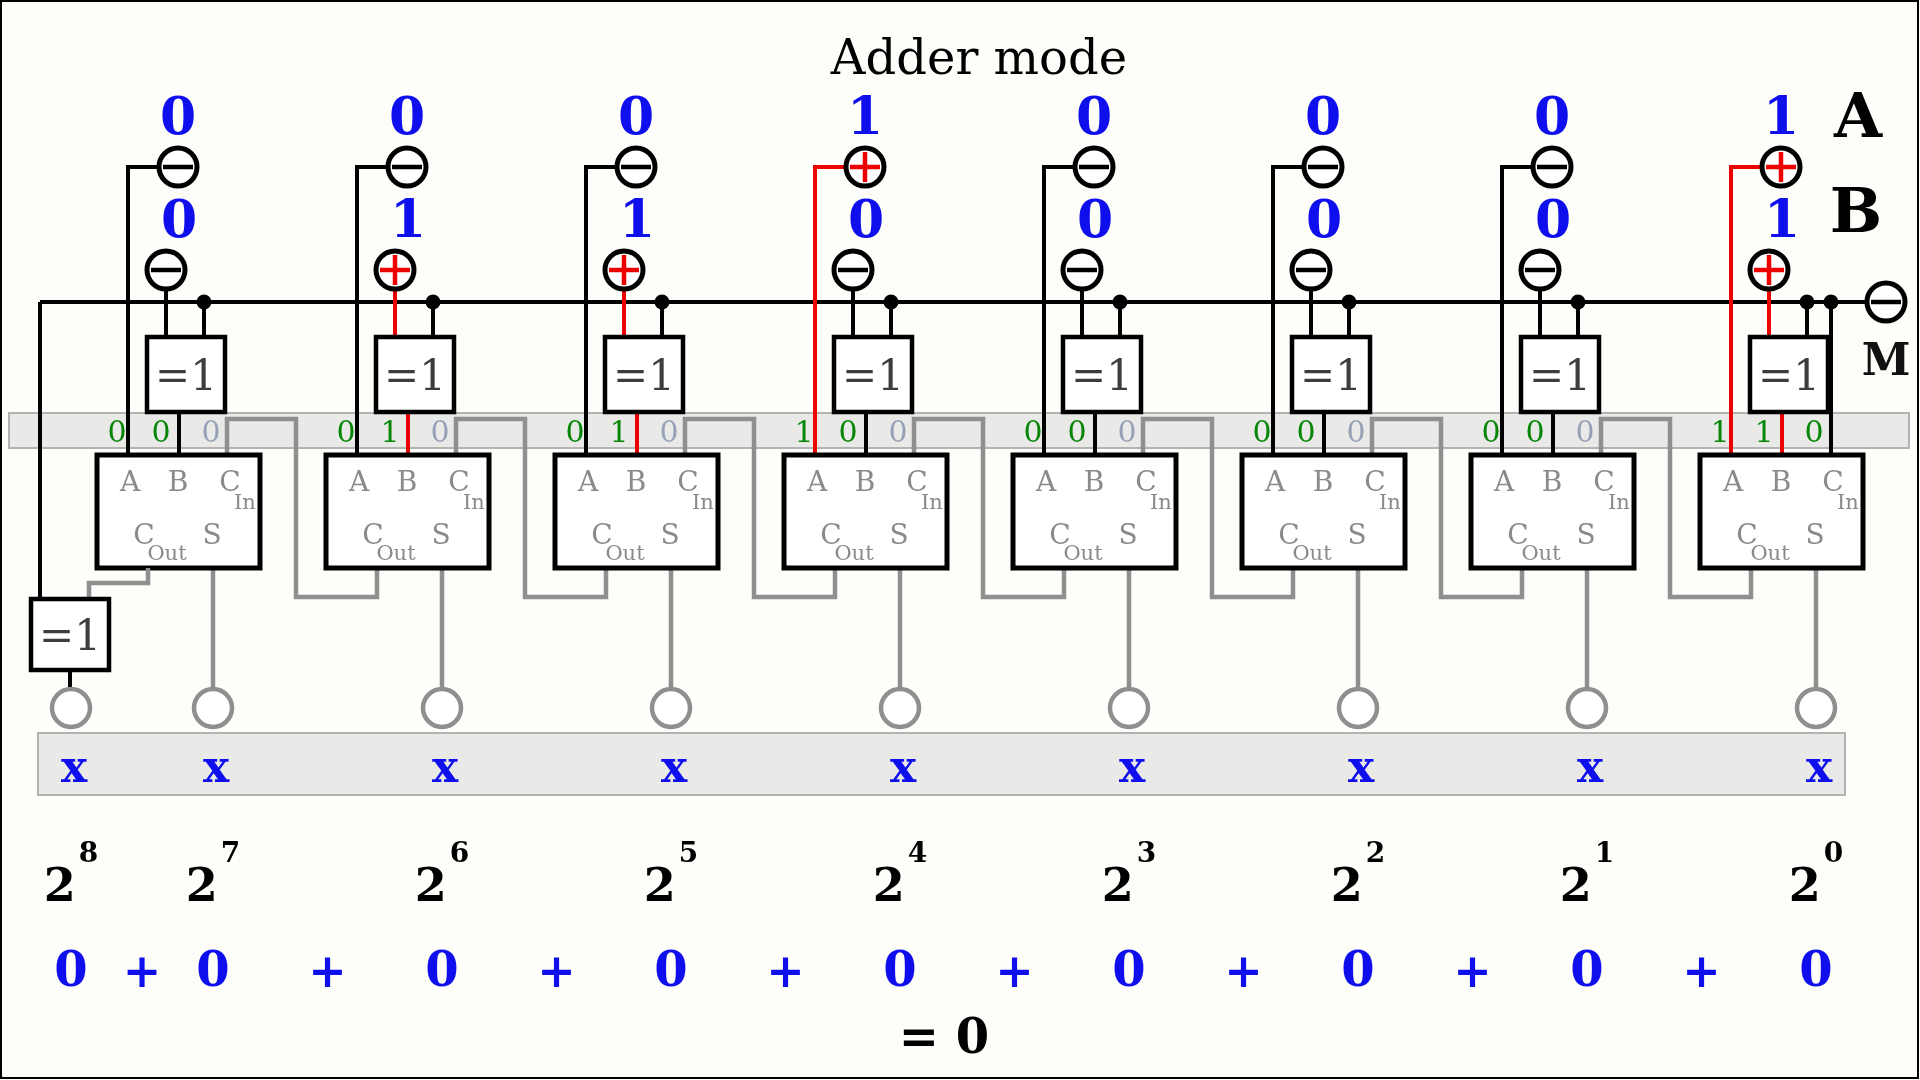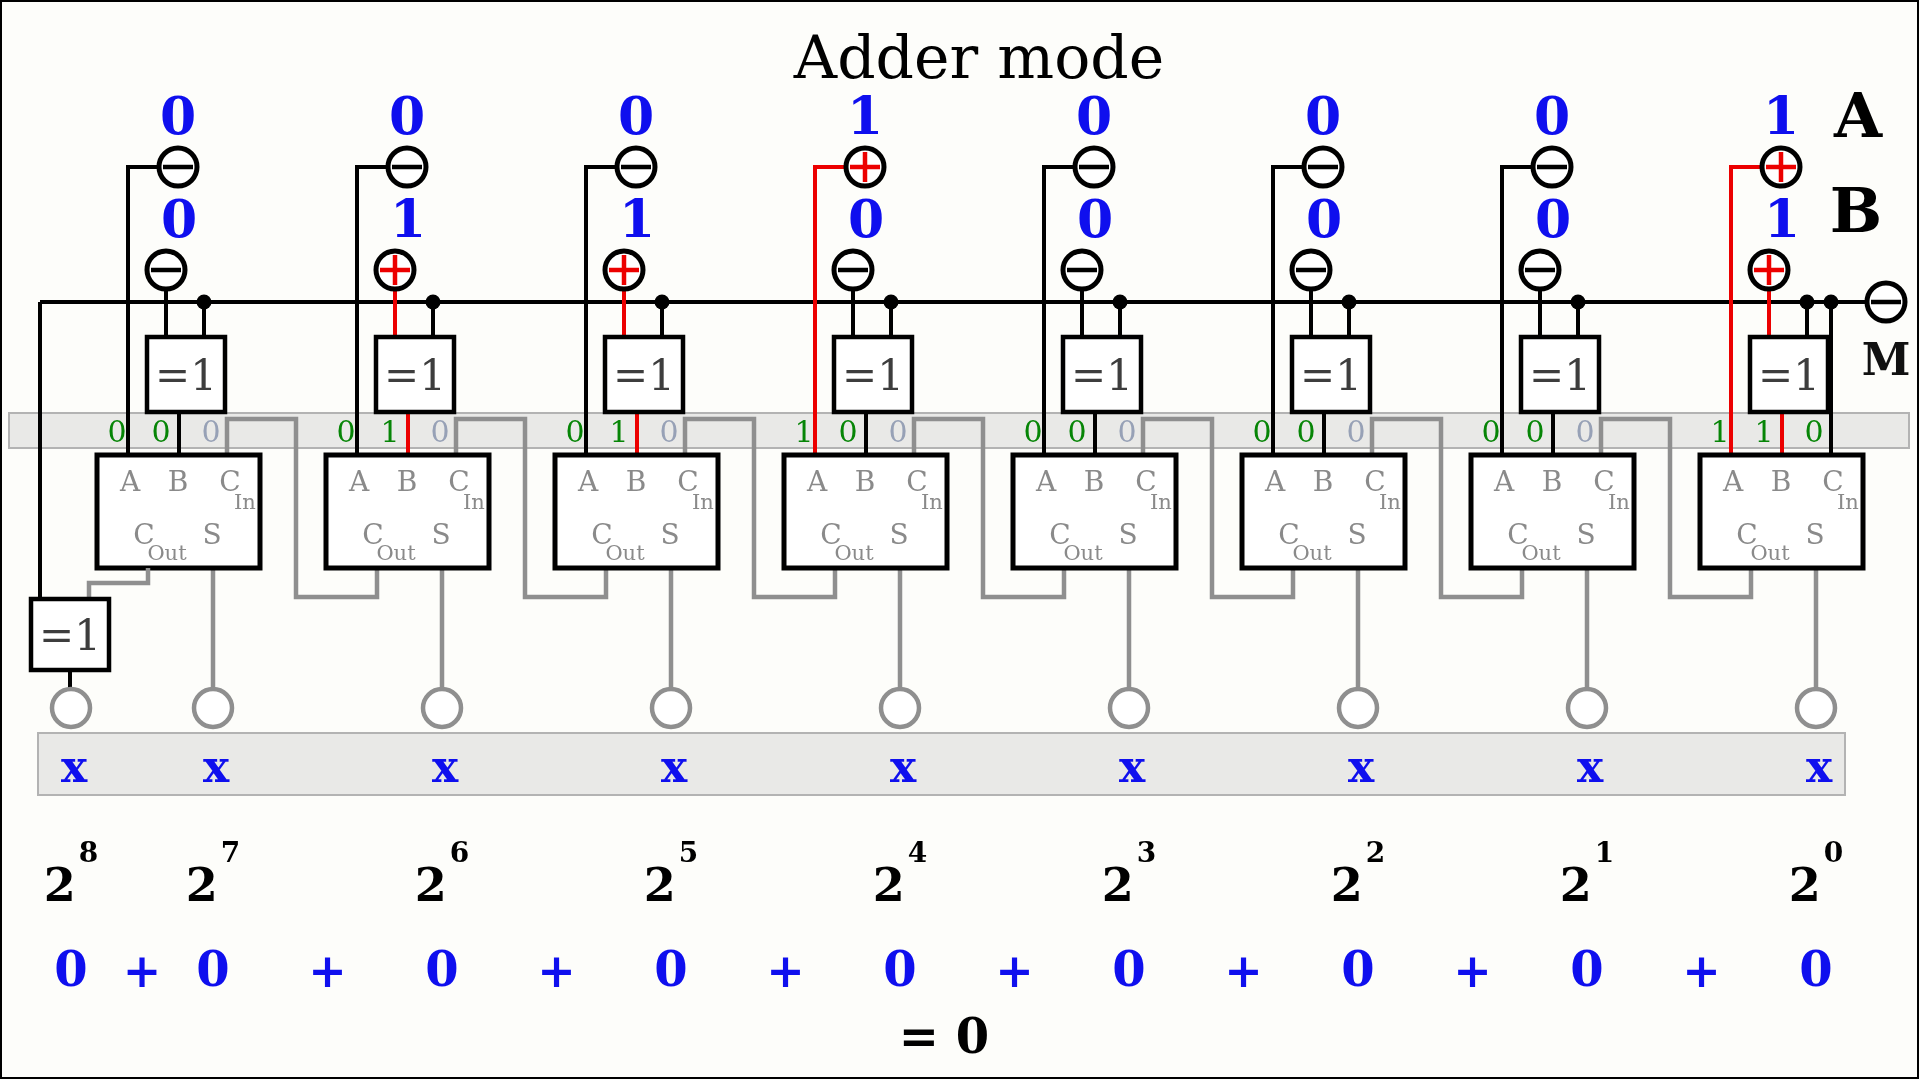--- a/index.html
+++ b/index.html
@@ -1,20 +1,20 @@
 <!DOCTYPE html>
 <html><head>
 <meta charset="utf-8">
 <style>
   html,body{margin:0;padding:0;background:#ffffff;}
   .stage{position:relative;width:1920px;height:1080px;background:#fdfdfa;overflow:hidden;
          font-family:"DejaVu Serif", serif;}
   .stage svg{position:absolute;left:0;top:0;}
   .ovl{position:absolute;transform:translate(-50%,-50%);white-space:nowrap;line-height:1;}
-  .title{font-size:60px;}
+  .title{font-size:48px;}
   .biglabel{font-size:62px;font-weight:bold;}
   .mlabel{font-size:44px;font-weight:bold;color:#111;}
   .result{font-size:48px;font-weight:600;}
 </style>
 </head>
 <body>
 
 <div class="stage">
   <svg id="circuit" width="1920" height="1080" viewBox="0 0 1920 1080">
       <rect x="1" y="1" width="1917" height="1077" fill="none" stroke="#000" stroke-width="2"></rect>

